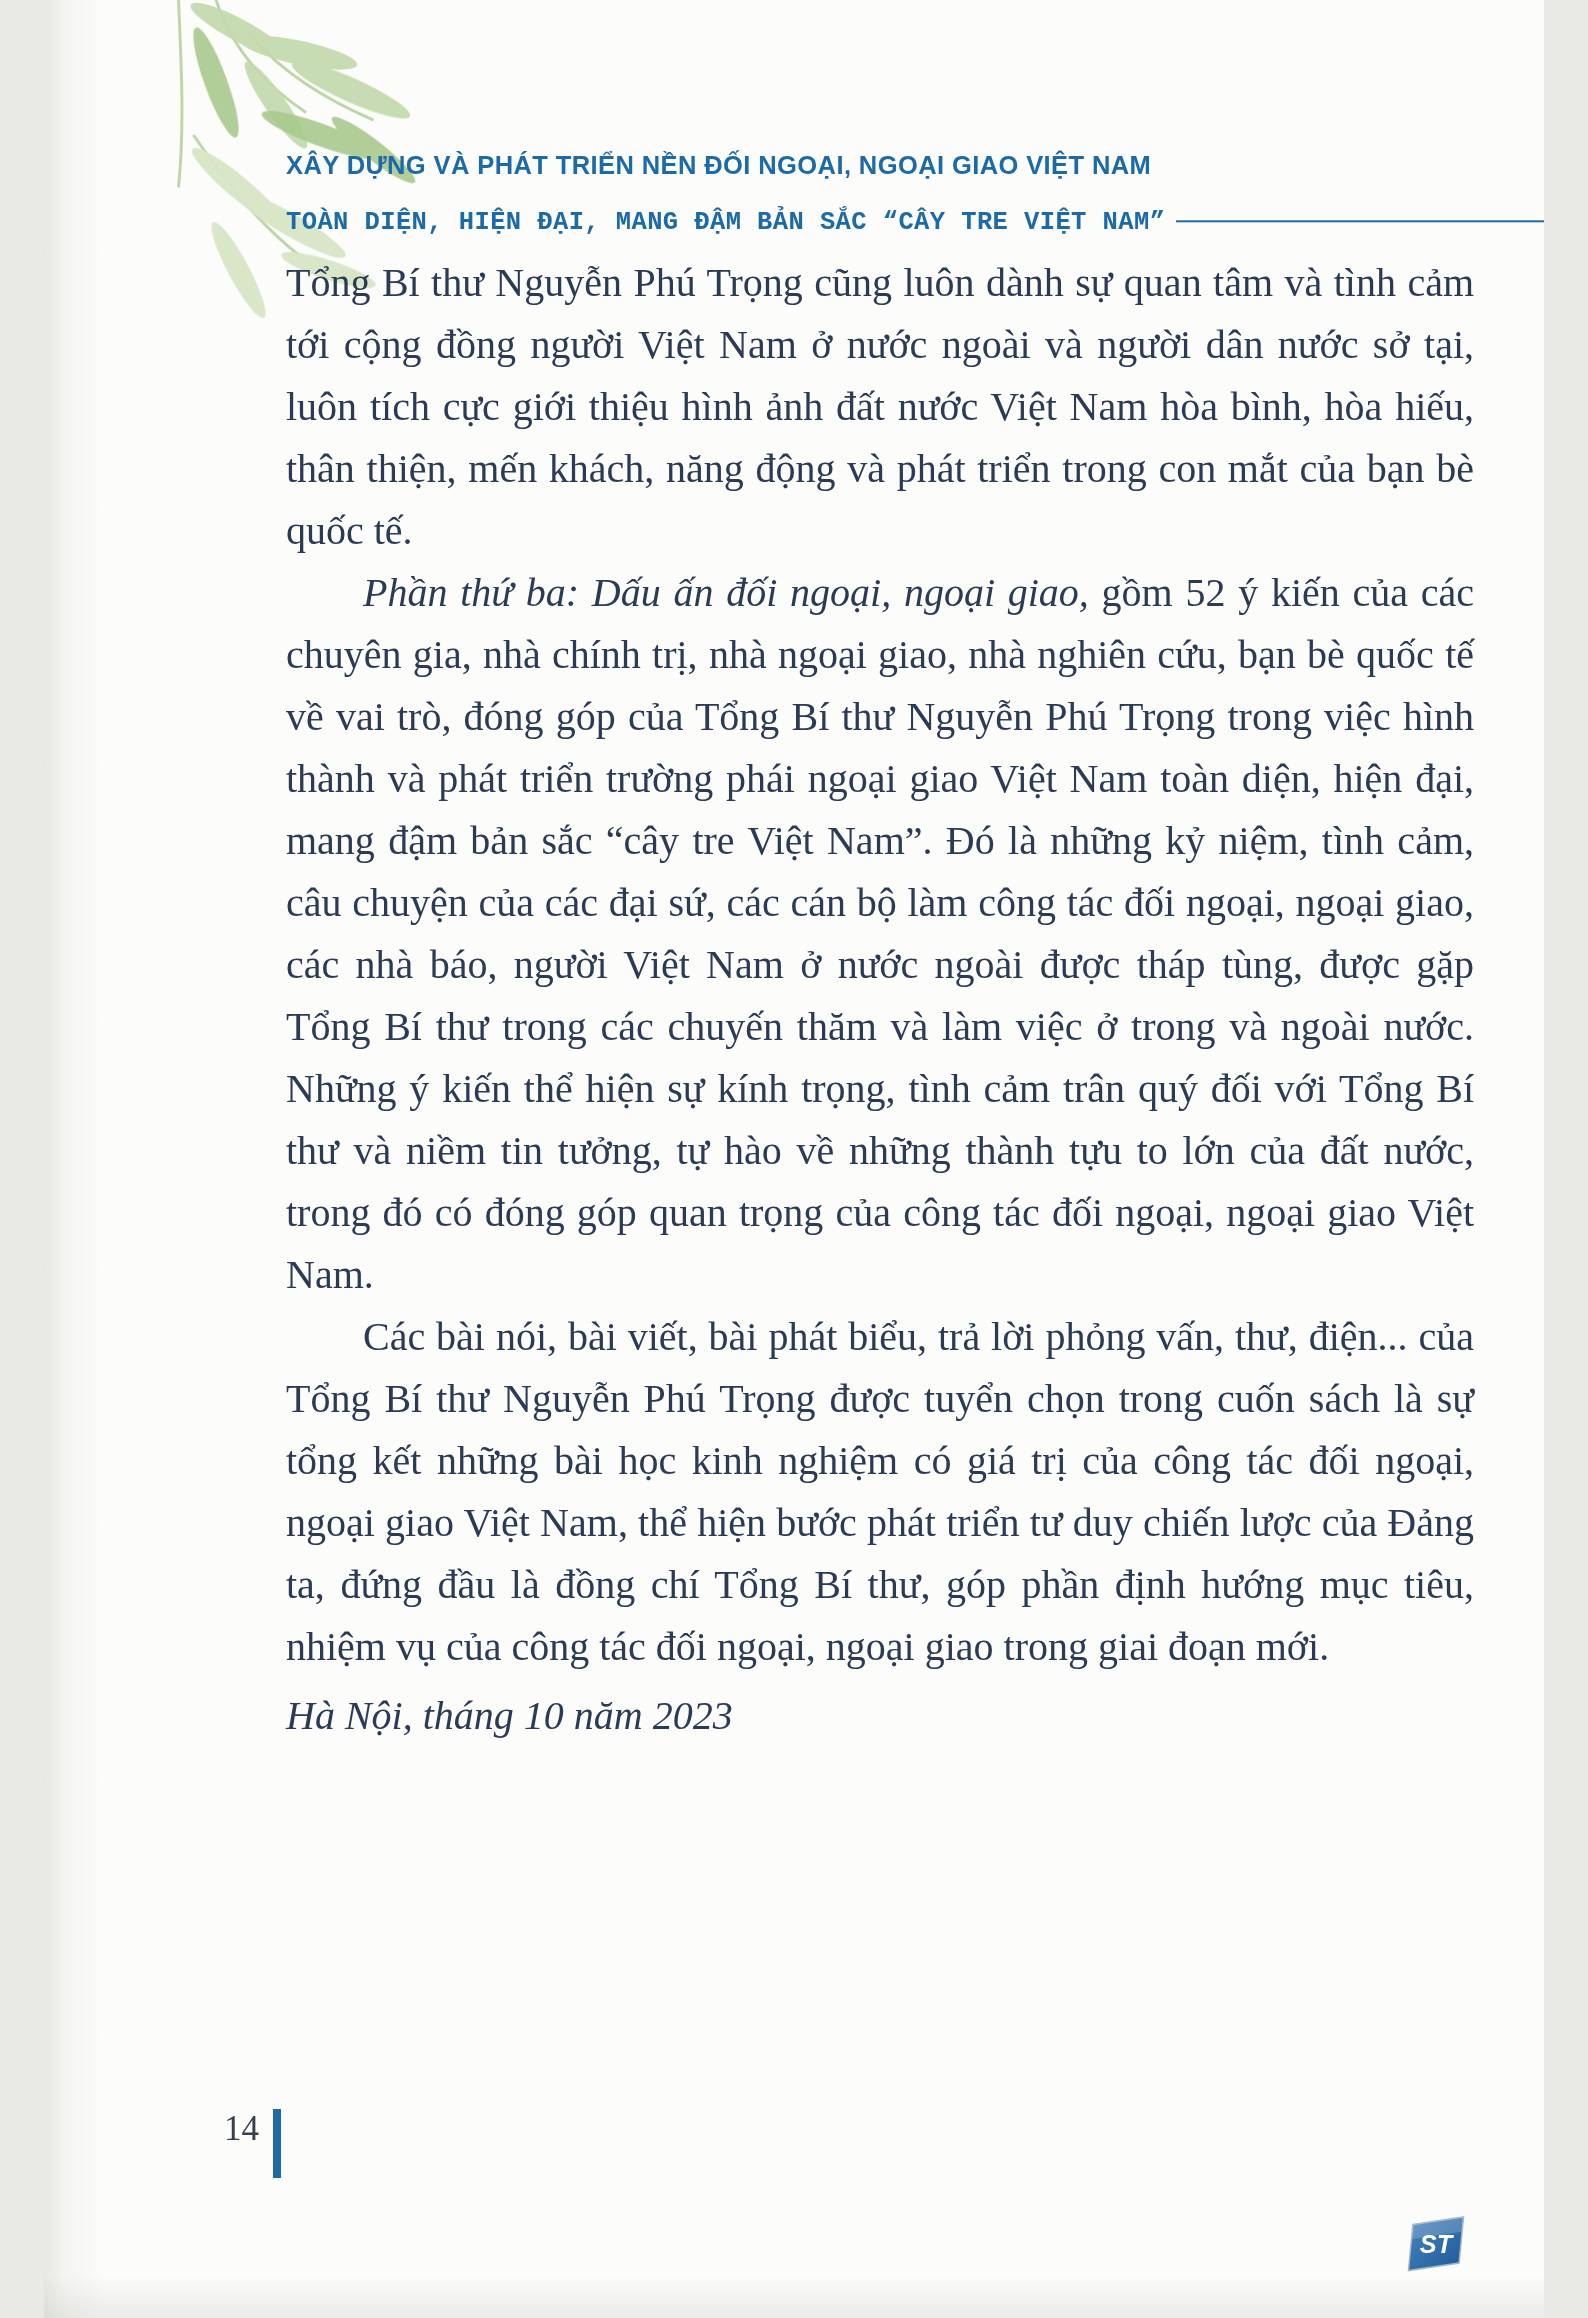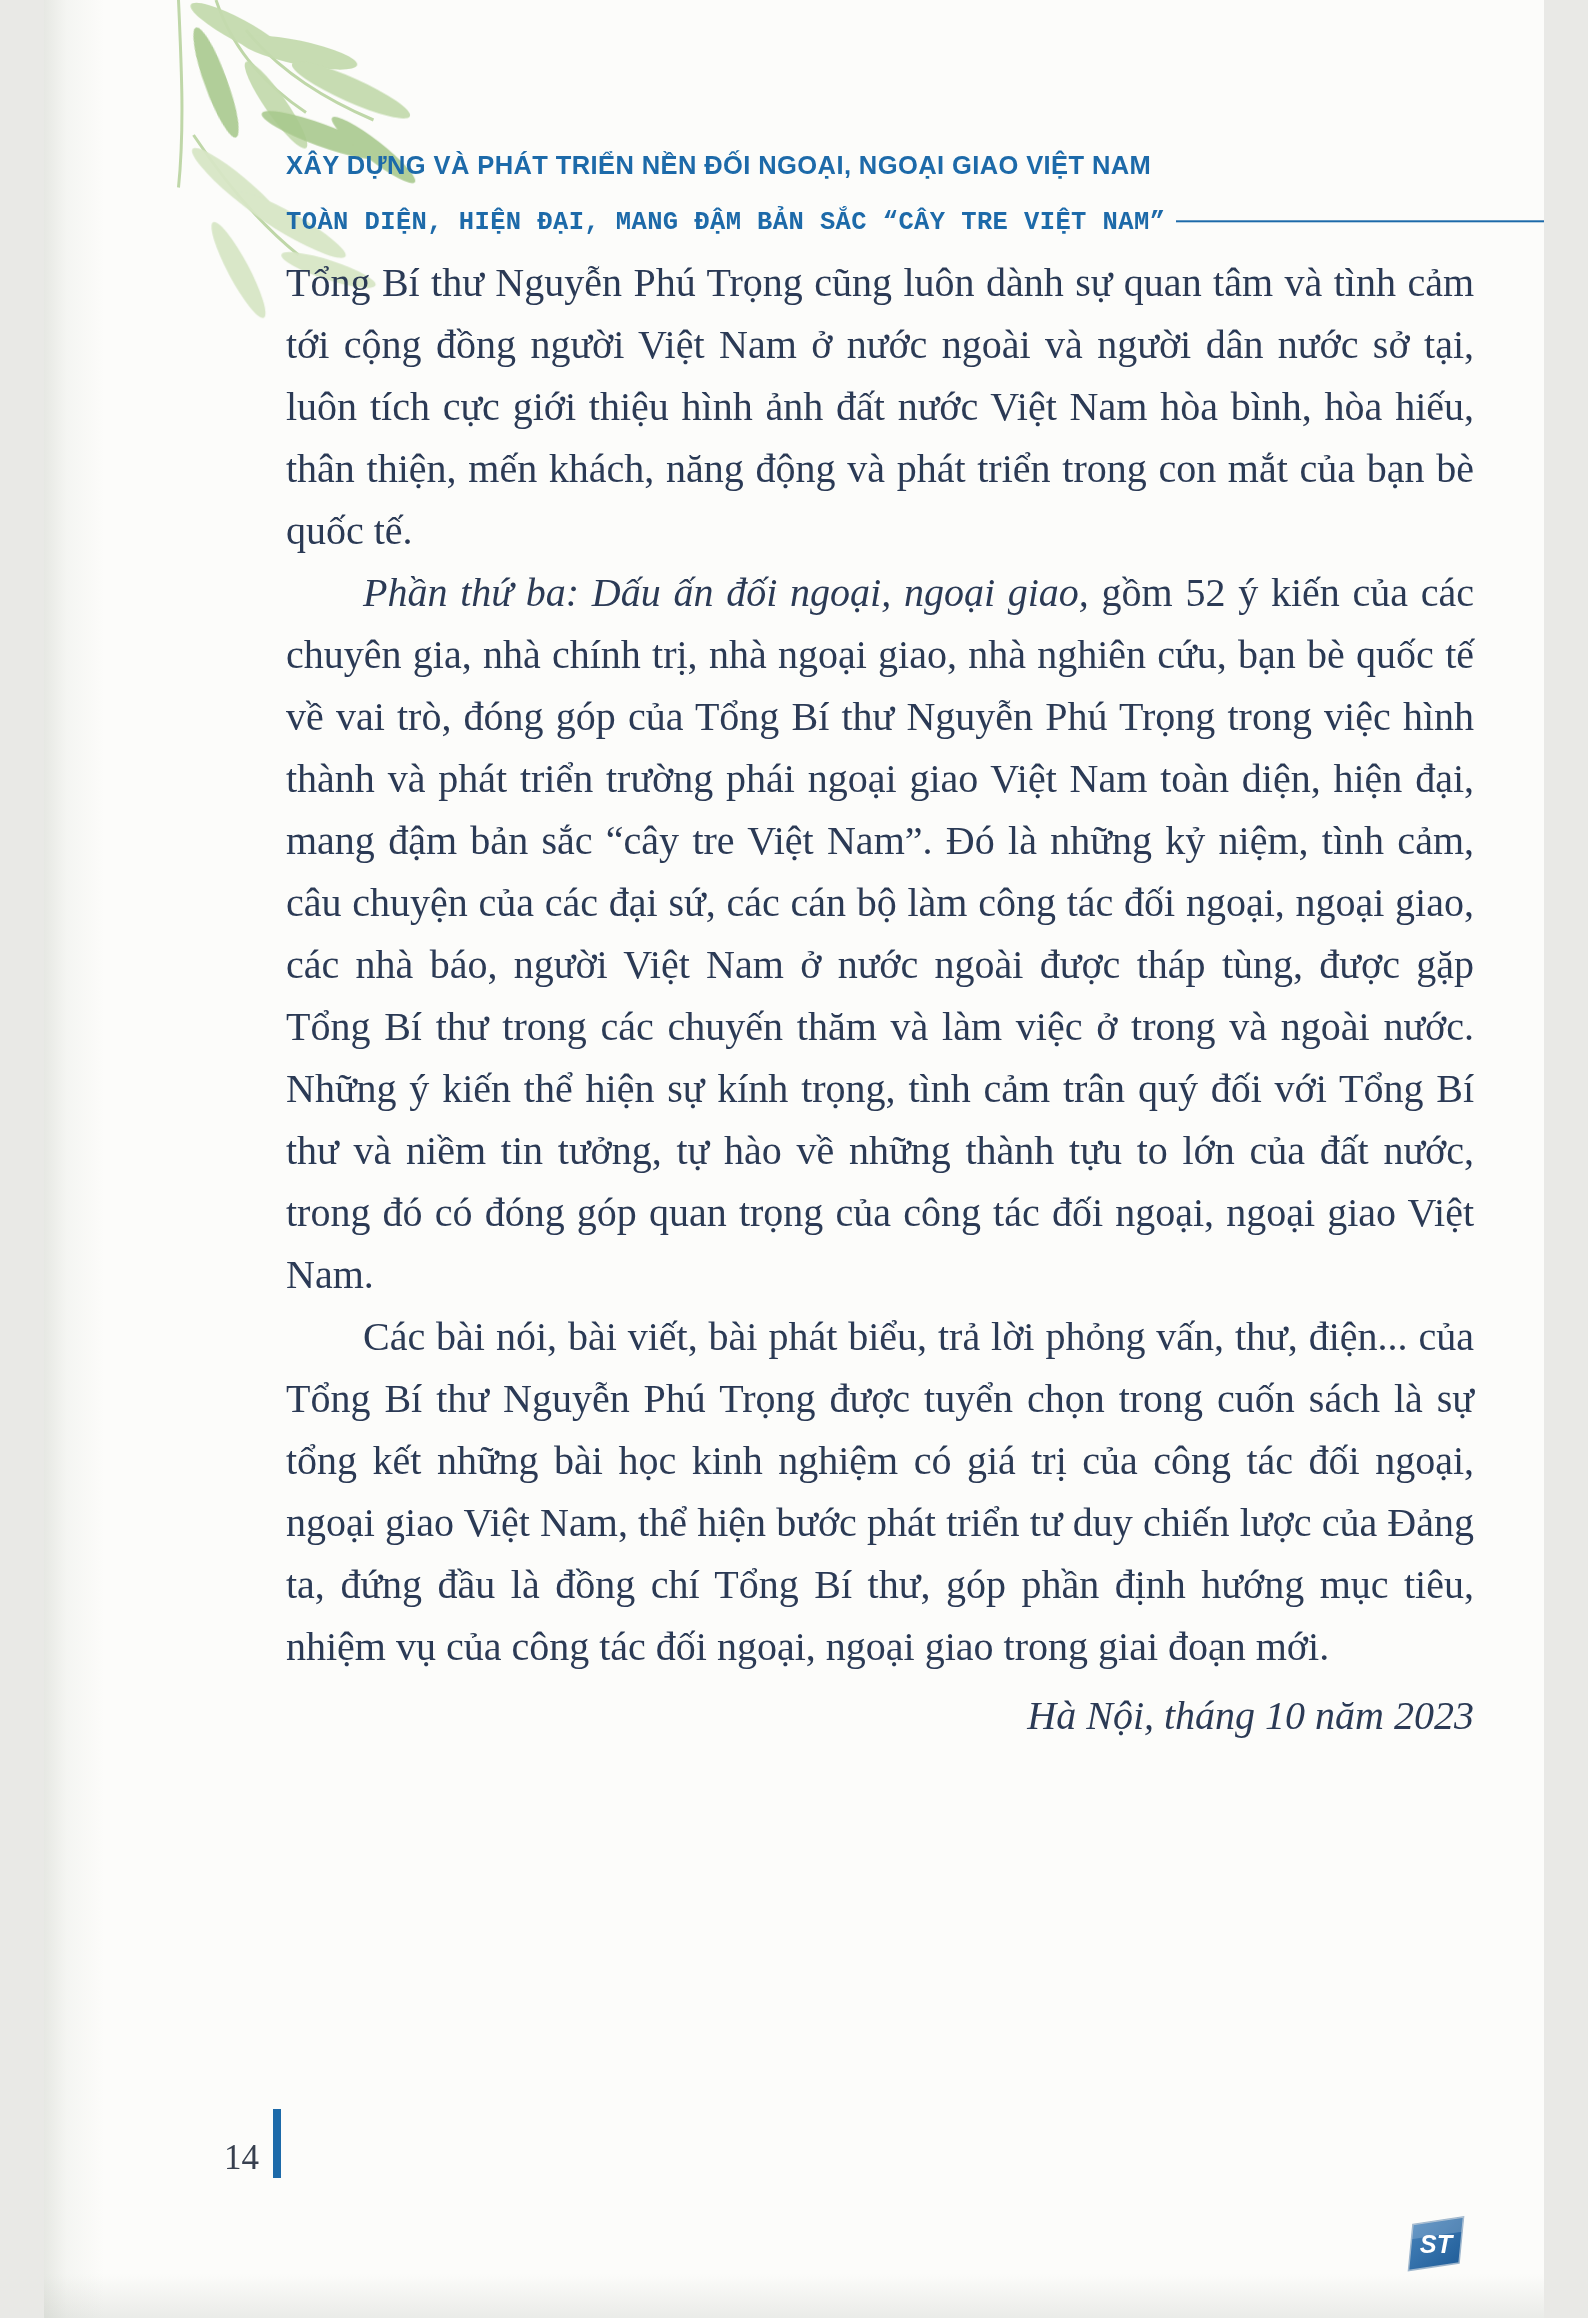--- a/index.html
+++ b/index.html
@@ -37,30 +37,30 @@
   
   .body-text{
     position:absolute;left:242px;top:252px;width:1188px;
     font-size:40px;line-height:62px;
     text-align:justify;
   }
   .body-text p{margin:0;}
   .body-text p.indent{text-indent:77px;}
   .italic{font-style:italic;}
 
-  .signoff{margin-top:4.5px;text-align:right;text-indent:0;}
+  .signoff{margin-top:4.5px;text-align:left;text-indent:0;}
   .signoff-date{font-style:italic;font-size:40px;line-height:66px;}
   .signoff-publisher{
     font-size:42px;line-height:69px;letter-spacing:0.7px;
   }
 
   
   .page-number-wrap{
     position:absolute;left:180px;top:2109px;
-    display:flex;align-items:flex-end;gap:14px;
+    display:flex;align-items:flex-start;gap:14px;
     font-size:35px;color:#38404f;
   }
   .page-number-bar{width:8.2px;height:69px;background:#1d6aa9;}
 
   .logo{position:absolute;left:1360px;top:2214px;width:64px;height:61px;}
   .logo svg{width:100%;height:100%;}
 </style>
 </head>
 <body>
 

